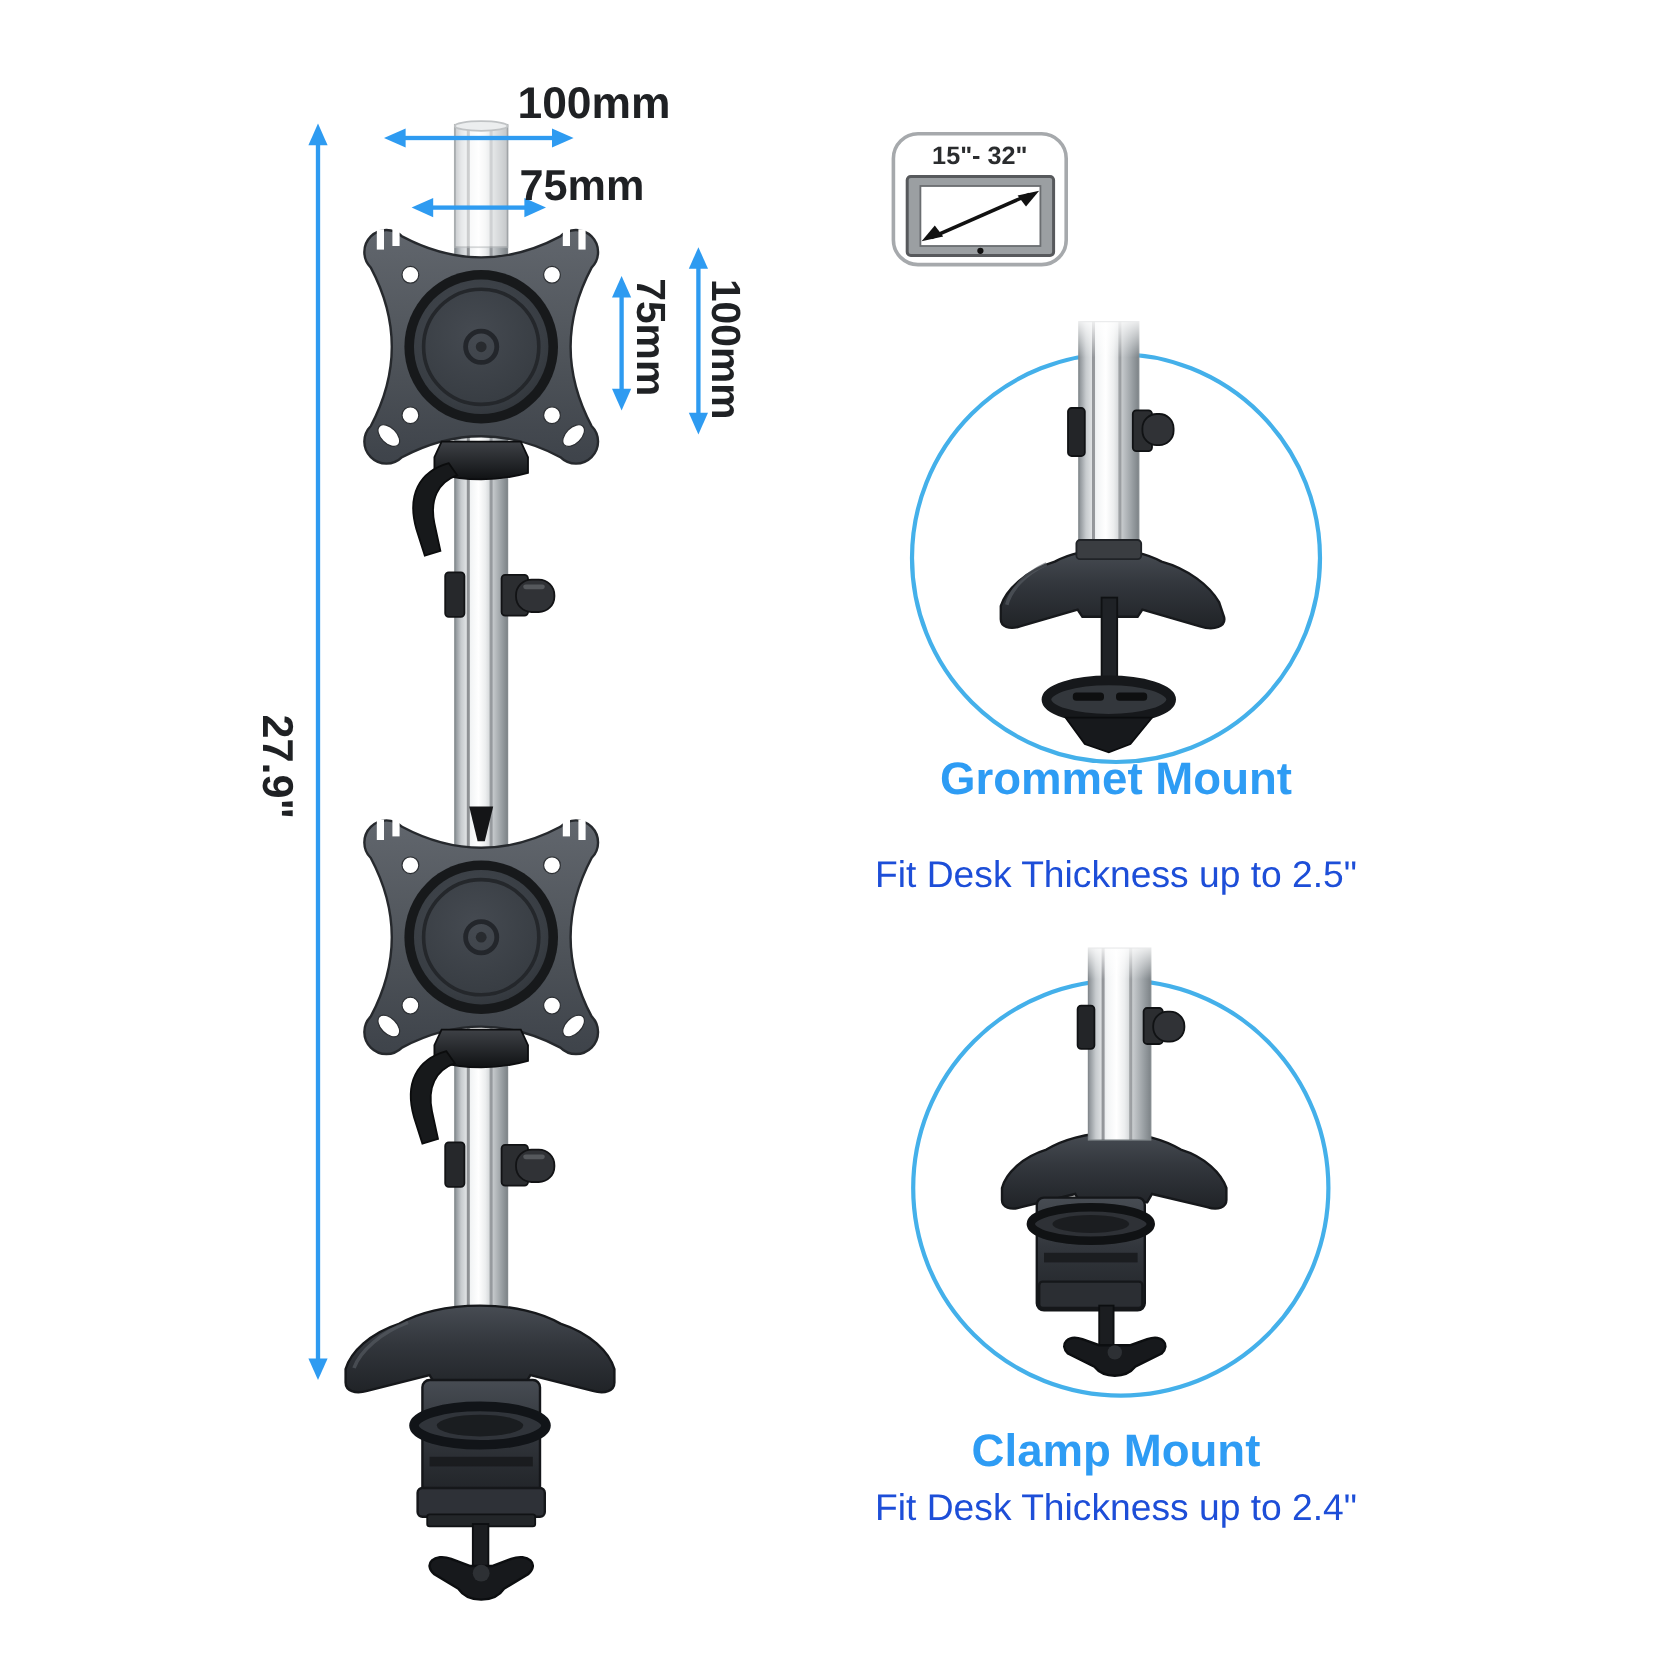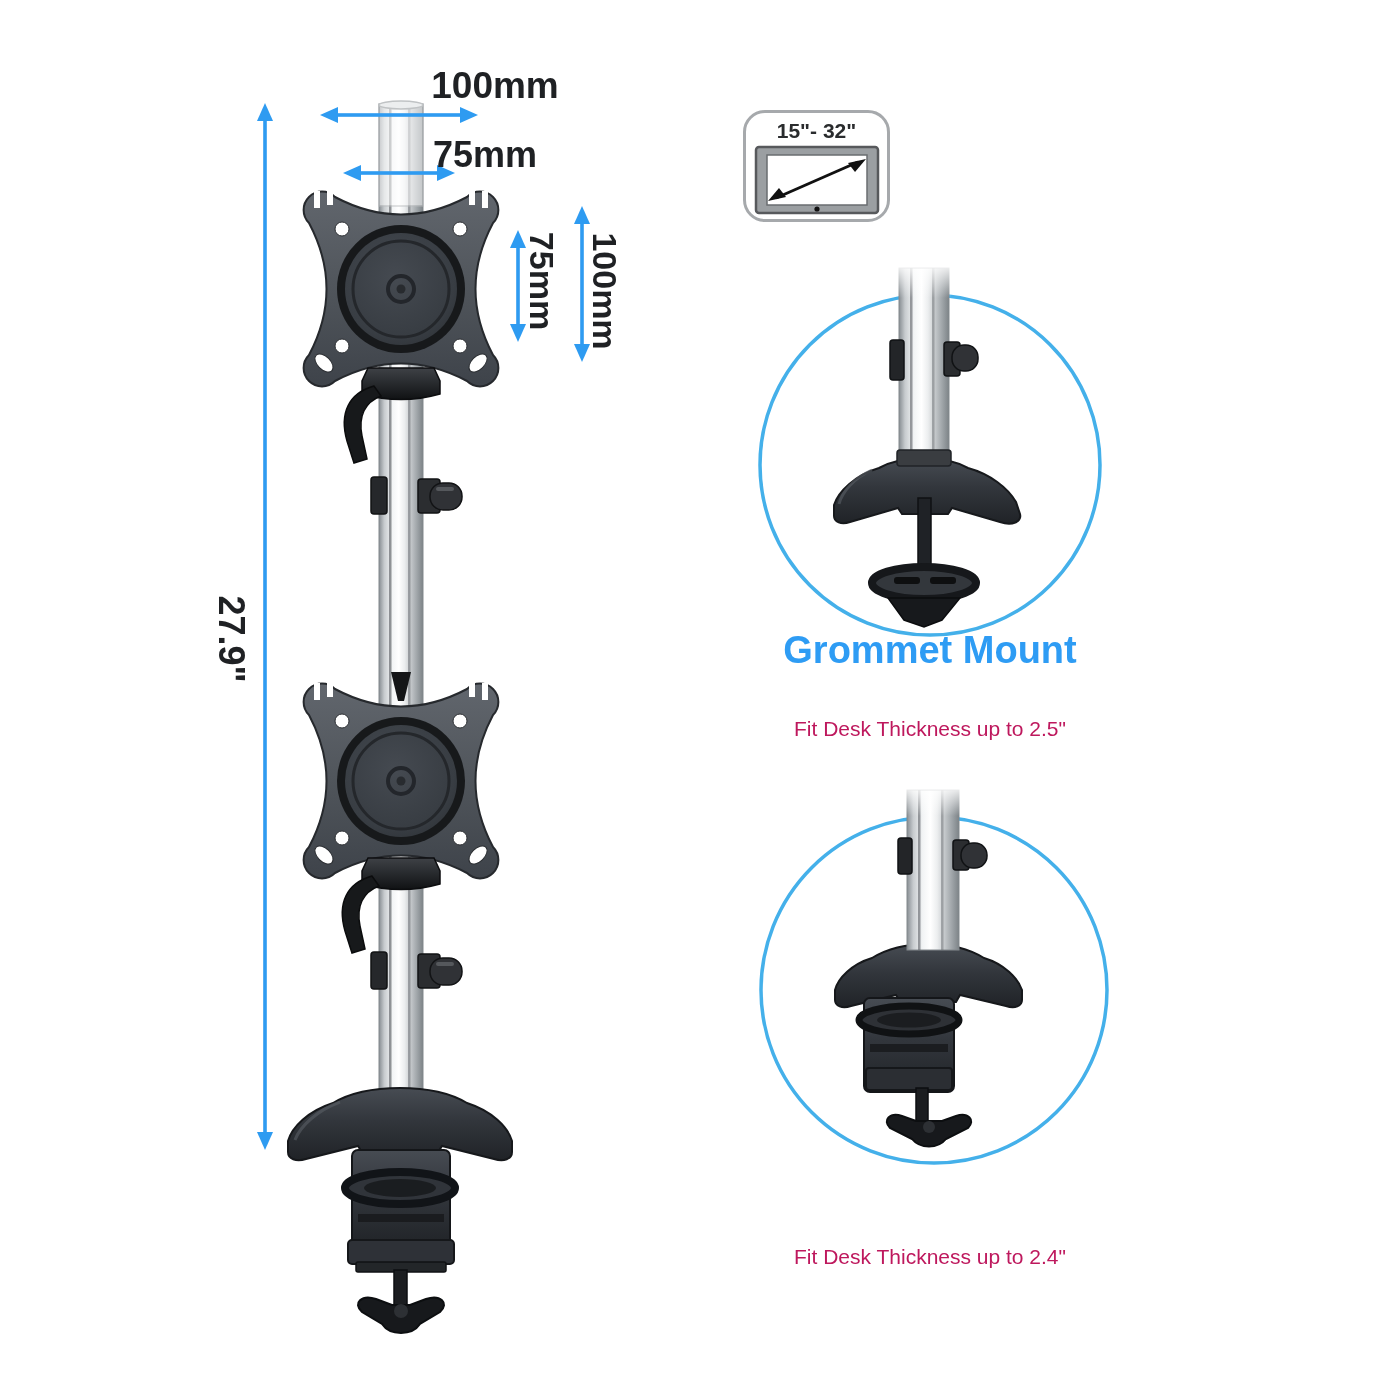--- a/index.html
+++ b/index.html
@@ -6,21 +6,21 @@
   .canvas{
     position:relative;width:1400px;height:1348px;background:#ffffff;overflow:hidden;
     font-family:"Liberation Sans", sans-serif;
   }
   .artwork{position:absolute;left:0;top:0;}
   .lbl{position:absolute;white-space:nowrap;color:#1f2124;}
   .dim{font-weight:bold;font-size:37px;letter-spacing:0px;}
   .dim-c{transform:translate(-50%,-50%);}
   .vlabel{transform:translate(-50%,-50%) rotate(90deg);font-weight:bold;font-size:34px;}
   .mount-title{transform:translate(-50%,-50%);font-weight:bold;font-size:38px;color:#2e9cf4;}
-  .mount-sub{transform:translate(-50%,-50%);font-size:21px;color:#be185d;}
+  .mount-sub{transform:translate(-50%,-50%);font-size:31px;color:#1d4ed8;}
   .badge{
     position:absolute;border:3px solid #a6a9ac;border-radius:22px;background:#fff;
     display:flex;flex-direction:column;align-items:center;box-sizing:border-box;
   }
   .badge-label{font-weight:bold;font-size:21px;color:#2a2c2e;margin-top:7px;line-height:1;}
   .badge-icon{margin-top:4px;}
 </style>
 </head>
 <body>
 
@@ -250,15 +250,16 @@
       <polygon points="14,56 32,52 25,43" fill="#111111"></polygon>
       <polygon points="112,14 94,18 101,27" fill="#111111"></polygon>
       <circle cx="63" cy="64" r="2.6" fill="#111111"></circle>
     </svg>
   </div>
 
 
   <div class="lbl mount-title" style="left:930px;top:650px;">Grommet Mount</div>
   <div class="lbl mount-sub" style="left:930px;top:729px;">Fit Desk Thickness up to 2.5"</div>
 
+  <div class="lbl mount-title" style="left:930px;top:1210px;">Clamp Mount</div>
   <div class="lbl mount-sub" style="left:930px;top:1257px;">Fit Desk Thickness up to 2.4"</div>
 
 </div>
 
 </body></html>

